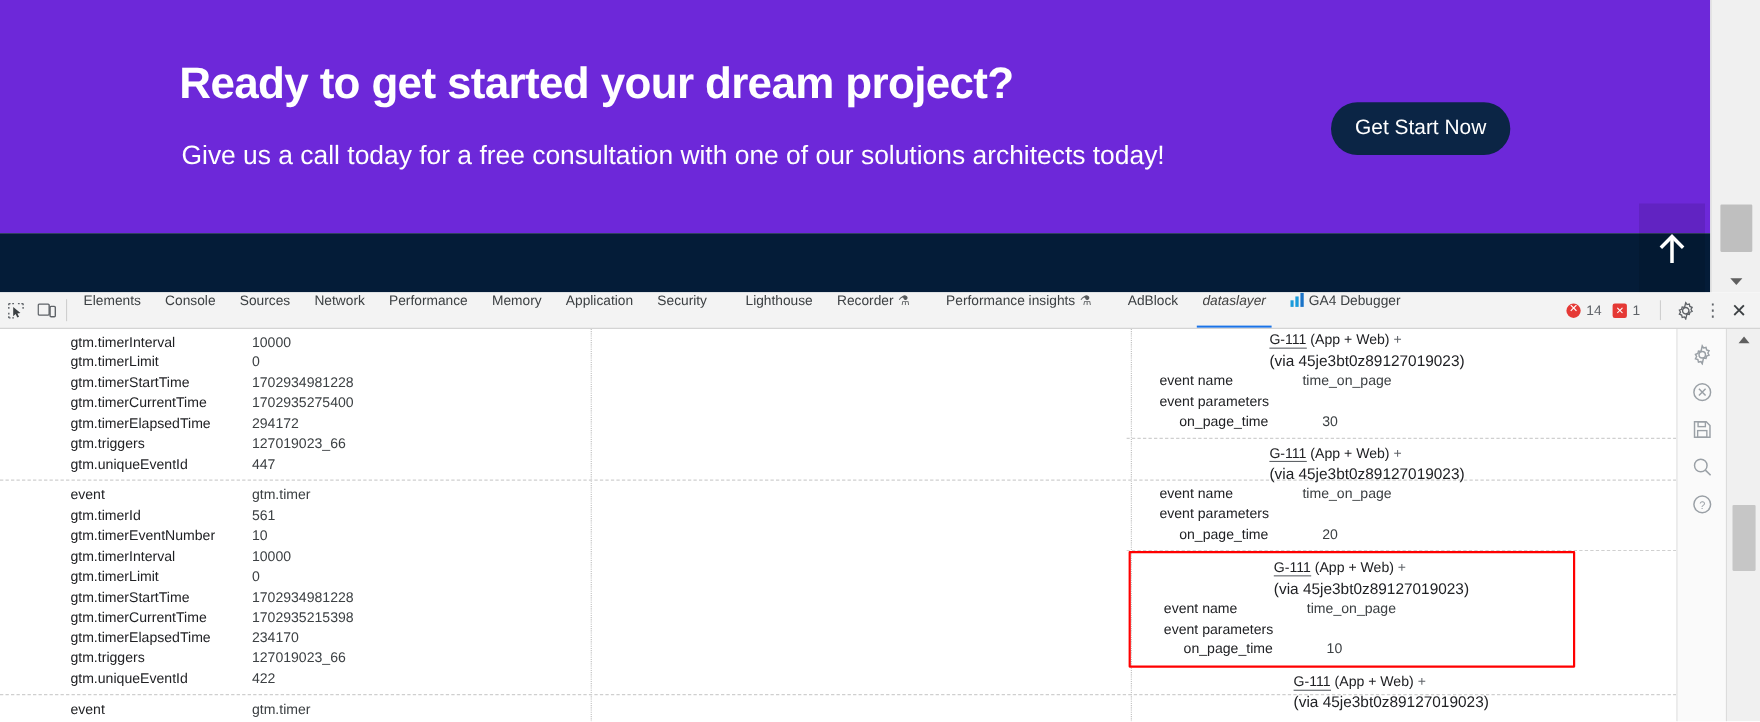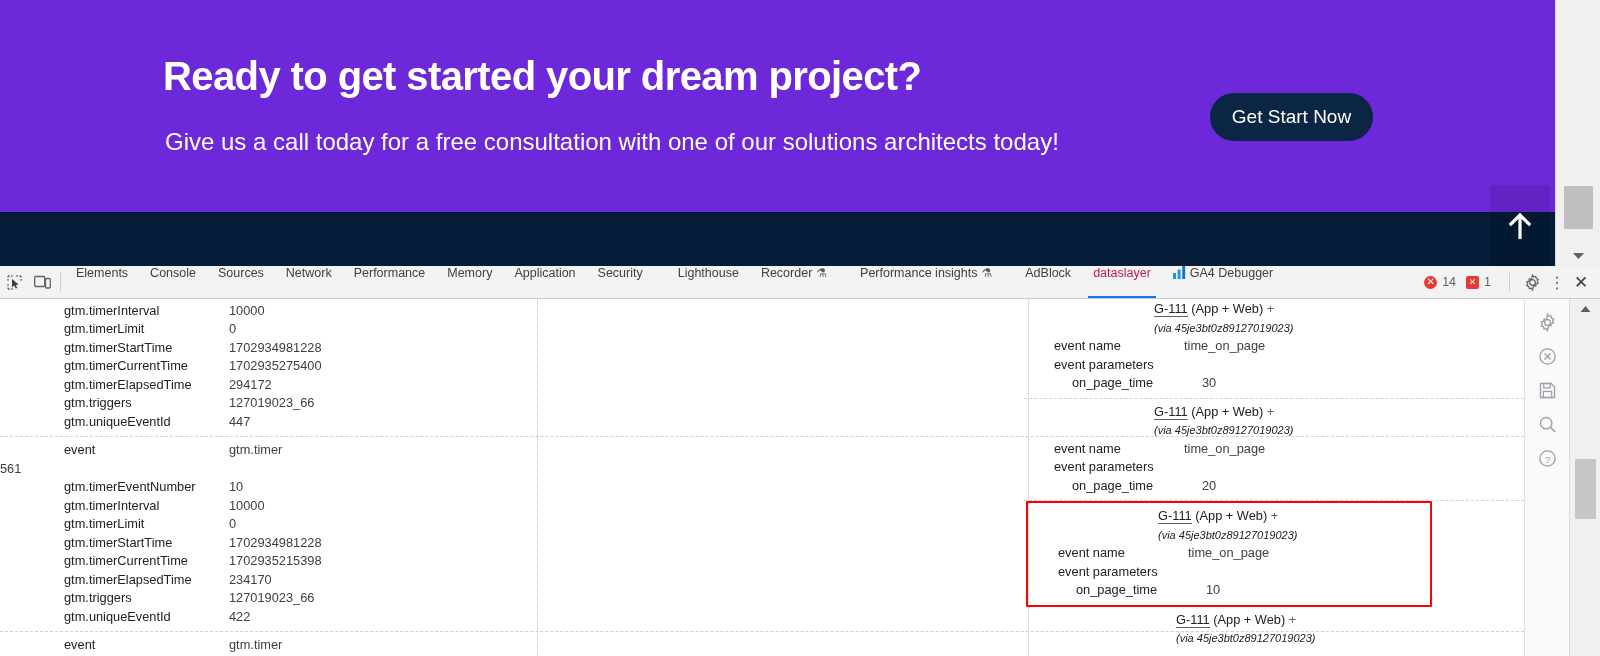--- a/index.html
+++ b/index.html
@@ -58,21 +58,21 @@
   .dt-iconbtn{
     width:28px;display:flex;align-items:center;justify-content:center;cursor:pointer;
   }
   .dt-sep{width:1px;margin:6px 4px;background:#cfcfcf;}
   .dt-tabs{display:flex;align-items:stretch;flex:1;overflow:hidden;}
   .dt-tab{
     display:flex;align-items:flex-start;gap:4px;
     padding:0 11px;font-size:12.5px;color:#3c4043;cursor:pointer;
     white-space:nowrap;position:relative;
   }
-  .dt-tab.sel{color:#be185d;}
+  .dt-tab.sel{color:#404040;font-style:italic;}
   .dt-tab.sel::after{
     content:"";position:absolute;left:6px;right:6px;bottom:0;height:2px;background:#1a73e8;
   }
   .dt-tab .flask{font-size:12px;opacity:.85;}
   .dt-right{display:flex;align-items:center;gap:0;padding-right:6px;}
   .badge{display:flex;align-items:center;gap:5px;font-size:12.5px;color:#5f6368;margin-right:10px;}
   .dot-err{
     width:13px;height:13px;border-radius:50%;background:#e53935;color:#fff;
     display:flex;align-items:center;justify-content:center;font-size:10px;line-height:1;
   }
@@ -101,21 +101,21 @@
   .ga-pane{position:absolute;left:1024px;top:0;width:500px;height:357px;overflow:hidden;}
   .ga-card{position:relative;border-bottom:1px dashed #d0d0d0;padding:4px 0 5px 0;}
   .ga-card.hl{
     border:2px solid #ff0000;border-radius:1px;
     margin:0 92px 0 2px;
   }
   .ga-head{display:flex;font-size:12.8px;line-height:18.5px;}
   .ga-head .k{width:130px;}
   .ga-head .v{color:#202124;}
   .ga-id{color:#202124;border-bottom:1px solid #5f6368;text-decoration:none;margin-top:37px;}
-  .ga-via{font-style:italic;color:#202124;font-size:11px;}
+  .ga-via{color:#202124;font-size:14px;}
   .ga-row{display:flex;font-size:12.8px;line-height:18.5px;color:#202124;}
   .ga-row .k{width:130px;padding-left:30px;font-weight:500;}
   .ga-row .k.ind{padding-left:48px;}
   .ga-row .v{color:#3c4043;}
   .plus{color:#5f6368;}
 
   
   .rail{
     position:absolute;left:1524px;top:0;width:45px;height:357px;background:#fafafa;
     border-left:1px solid #e0e0e0;
@@ -294,20 +294,21 @@
               <div class="v">447</div>
             </div>
         </div>
 
         <div class="grp">
           <div class="row">
               <div class="k">event</div>
               <div class="v">gtm.timer</div>
             </div>
           <div class="row">
+              <div class="k">gtm.timerId</div>
               <div class="v">561</div>
             </div>
           <div class="row">
               <div class="k">gtm.timerEventNumber</div>
               <div class="v">10</div>
             </div>
           <div class="row">
               <div class="k">gtm.timerInterval</div>
               <div class="v">10000</div>
             </div>

